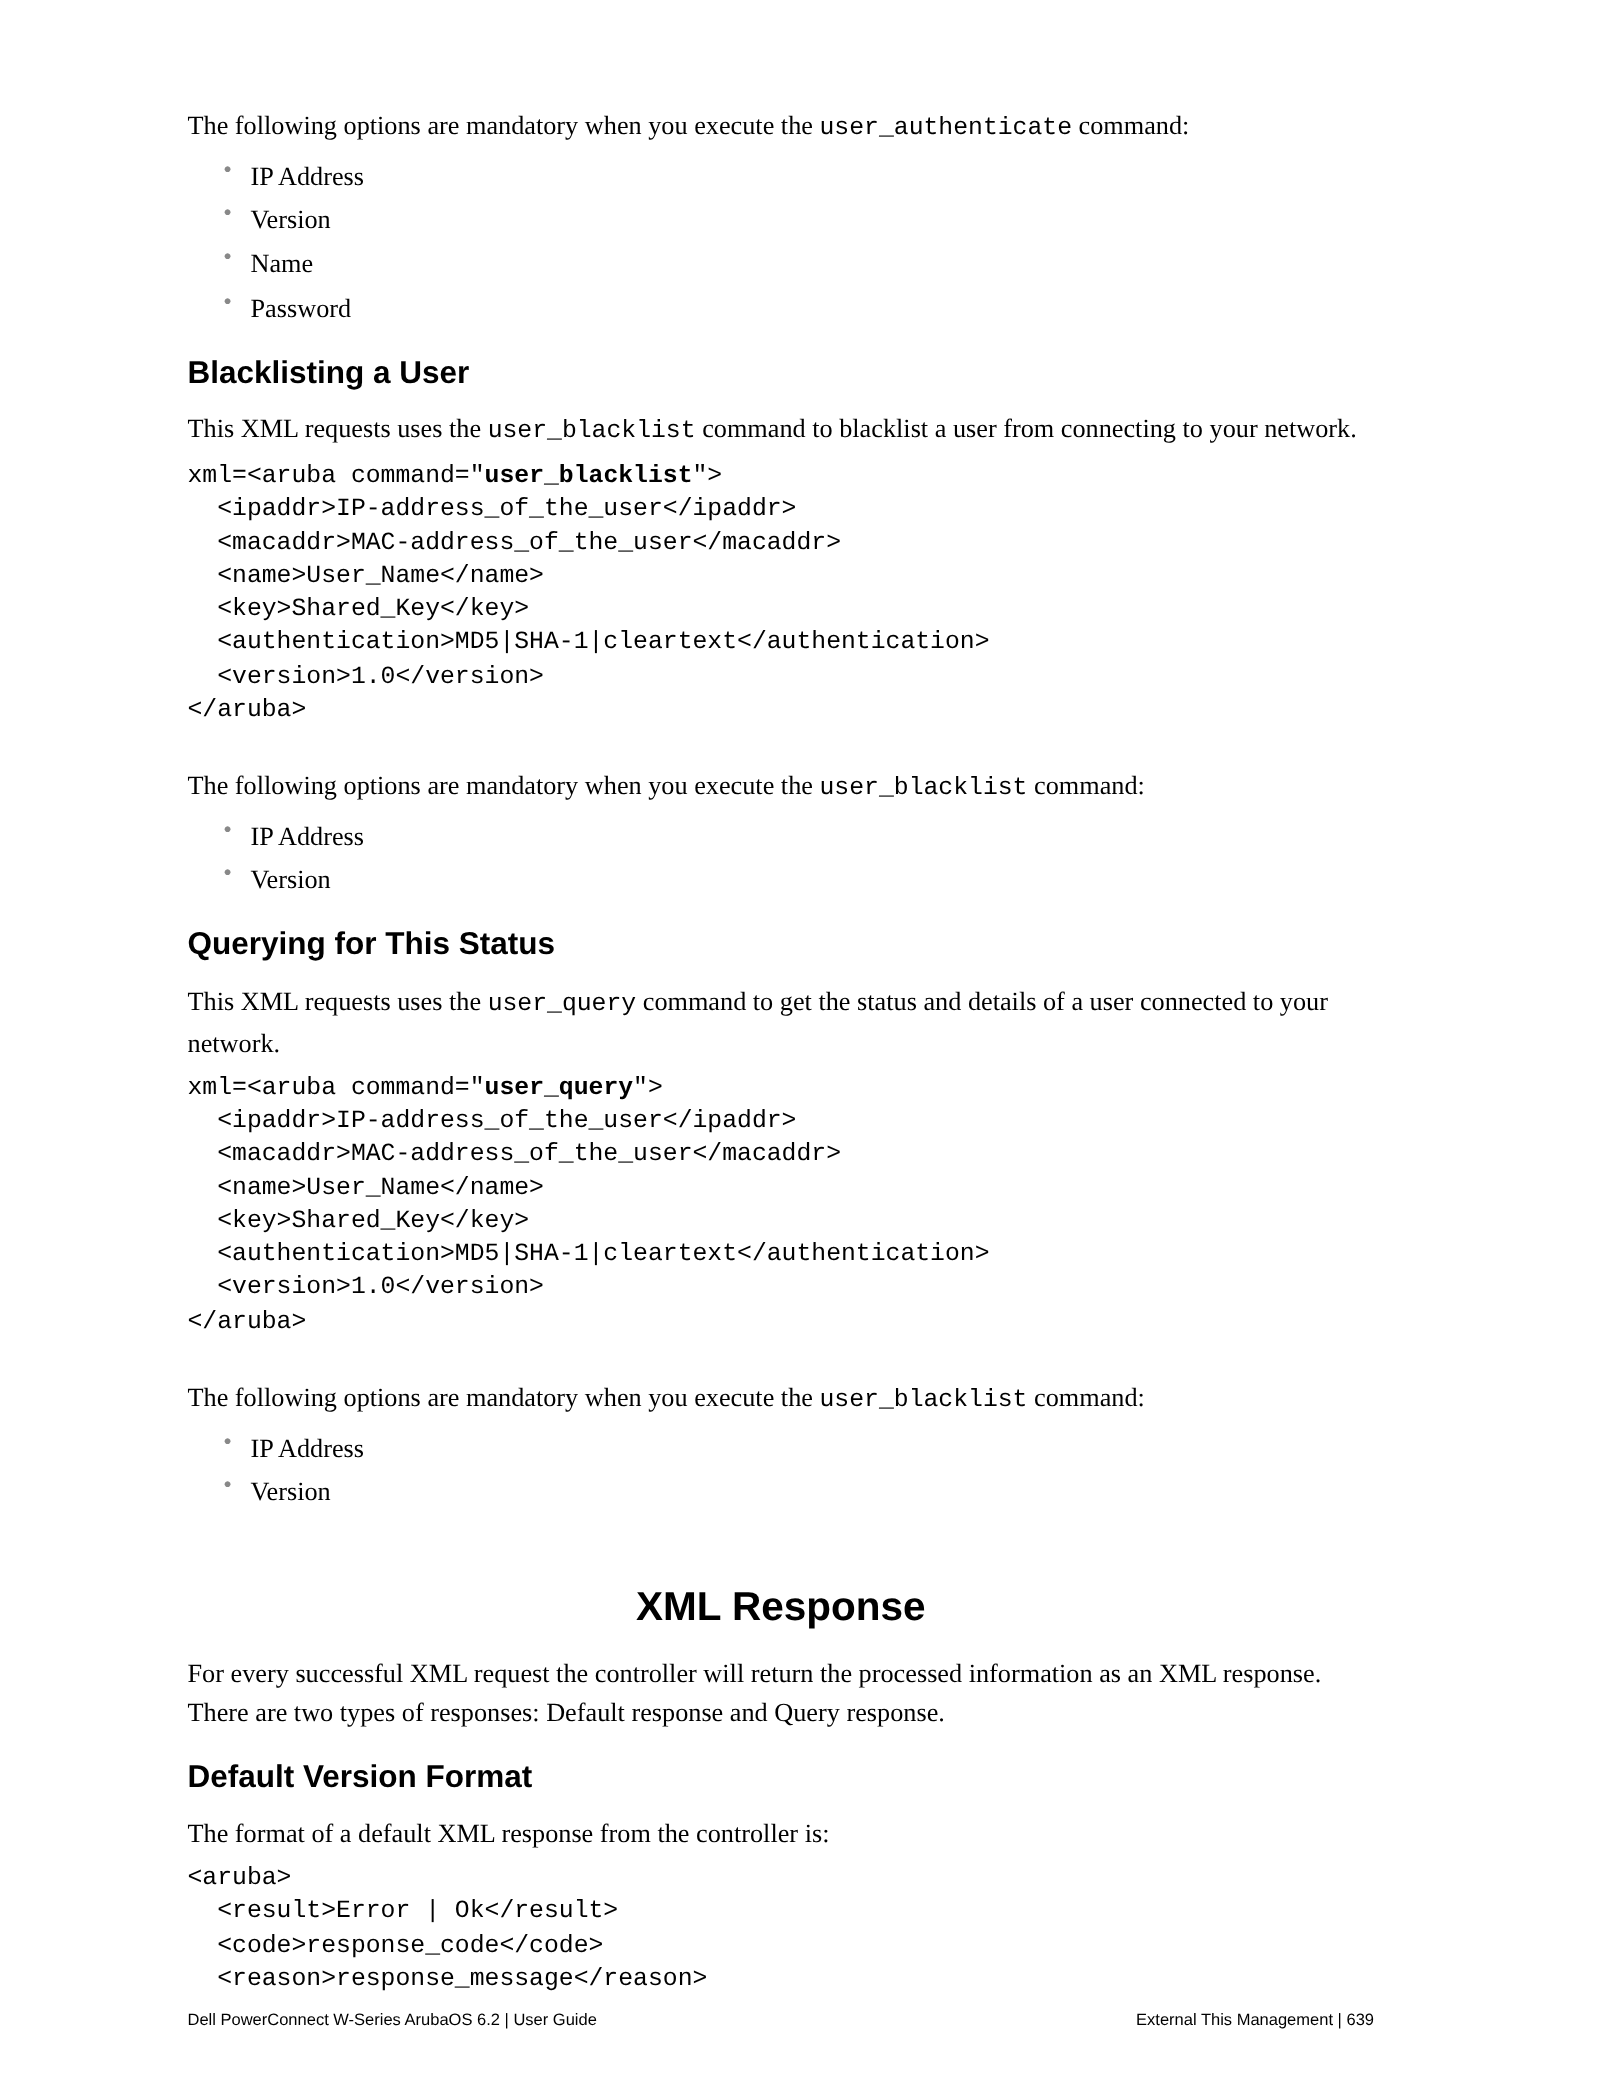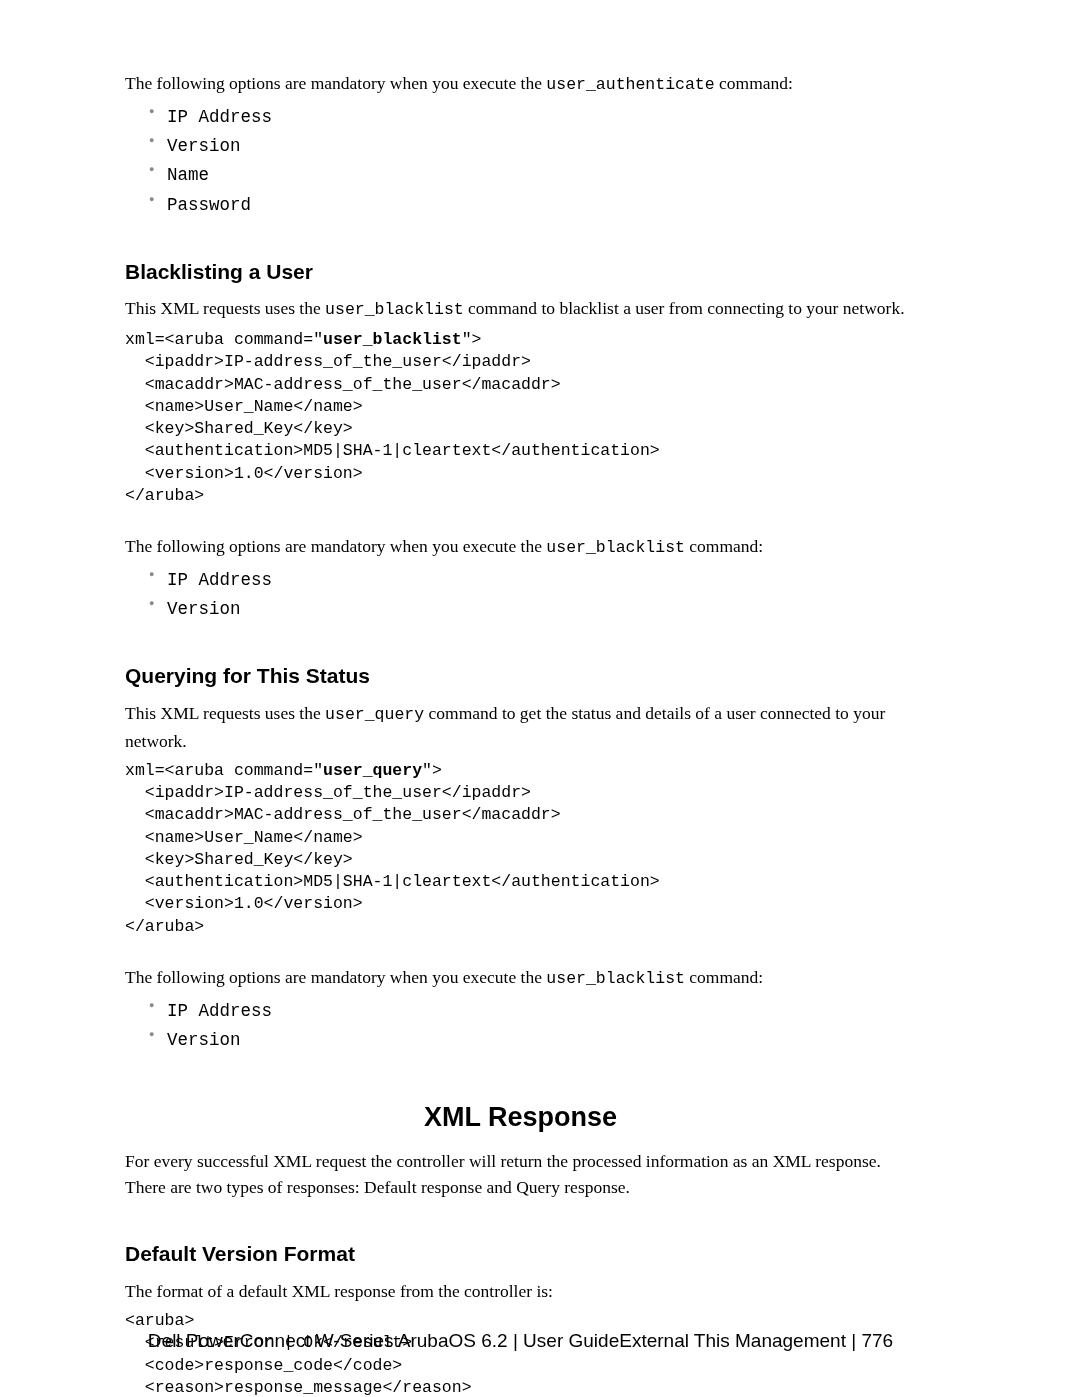--- a/index.html
+++ b/index.html
@@ -22,34 +22,33 @@
     margin: 0 0 6px 0;
   }
   code, .mono {
     font-family: 'Courier New', Courier, monospace;
     font-size: 16.5px;
   }
   h2 {
     font-family: Arial, Helvetica, sans-serif;
     font-weight: bold;
     font-size: 21px;
-    margin: 38px 0 8px 0;
+    margin: 15px 0 8px 0;
   }
   h1 {
     font-family: Arial, Helvetica, sans-serif;
     font-weight: bold;
     font-size: 27px;
     margin: 44px 0 10px 0;
     text-align: center;
   }
   ul {
     margin: 6px 0 8px 0;
     padding-left: 24px;
     list-style: none;
-    font-family: Liberation Mono, monospace;
   }
   ul li {
     position: relative;
     padding-left: 18px;
     margin: 3px 0;
   }
   ul li::before {
     content: "●";
     position: absolute;
     left: 0;
@@ -63,23 +62,23 @@
     white-space: pre;
     margin: 4px 0 26px 0;
     line-height: 1.35;
   }
   .footer {
     position: absolute;
     bottom: 42px;
     left: 125px;
     right: 120px;
     display: flex;
-    justify-content: center;
+    justify-content: space-between;
     font-family: Arial, Helvetica, sans-serif;
-    font-size: 19px;
+    font-size: 11px;
   }
   .footer .sep {
     font-family: Arial, Helvetica, sans-serif;
   }
 </style>
 </head>
 <body>
 
 <div class="page">
 
@@ -145,17 +144,17 @@
 
   <div class="footer">
     <div>
       <span>Dell PowerConnect W-Series ArubaOS 6.2</span>
       <span class="sep"> | </span>
       <span>User Guide</span>
     </div>
     <div>
       <span>External This Management</span>
       <span class="sep"> | </span>
-      <span>776</span>
+      <span>639</span>
     </div>
   </div>
 
 </div>
 
 </body></html>

